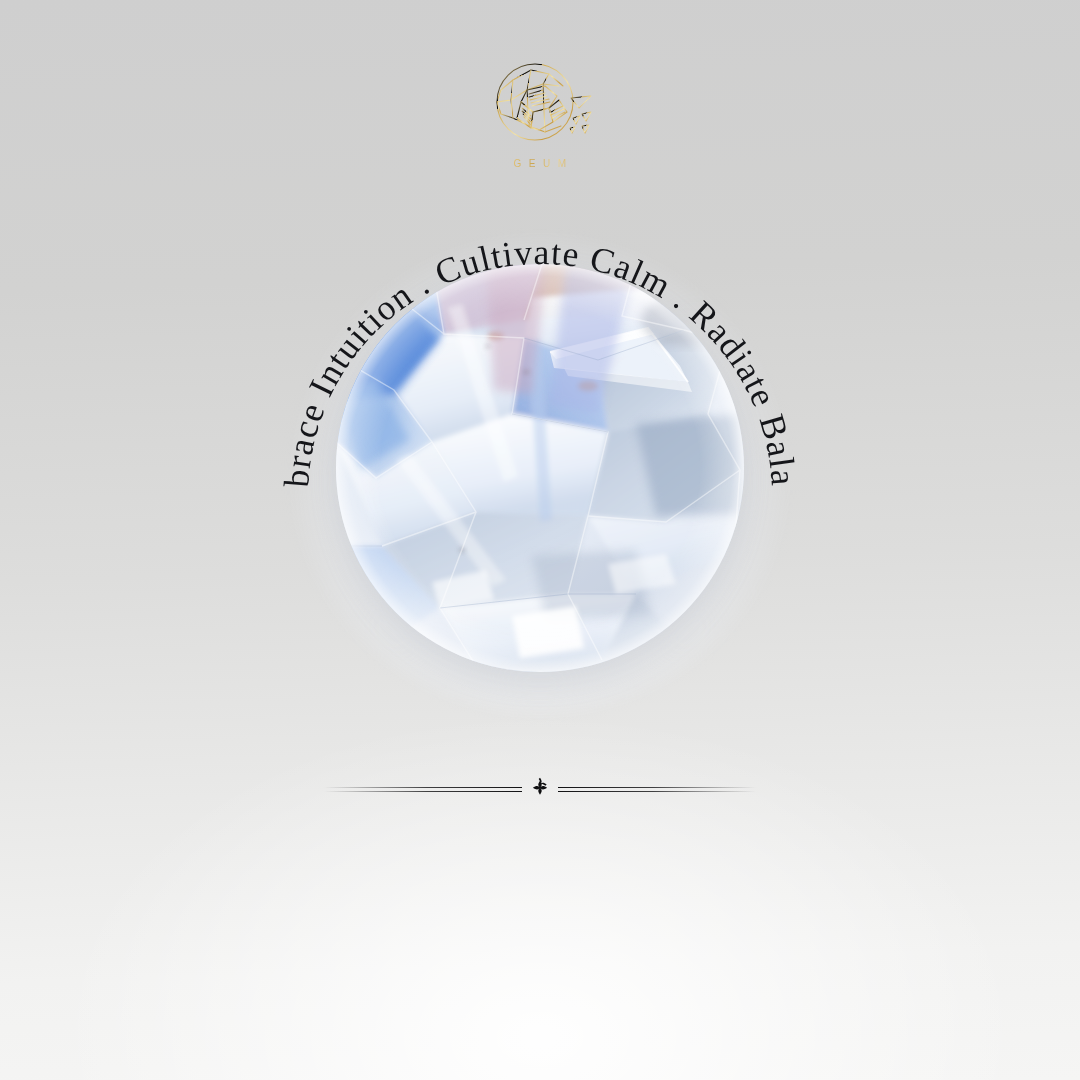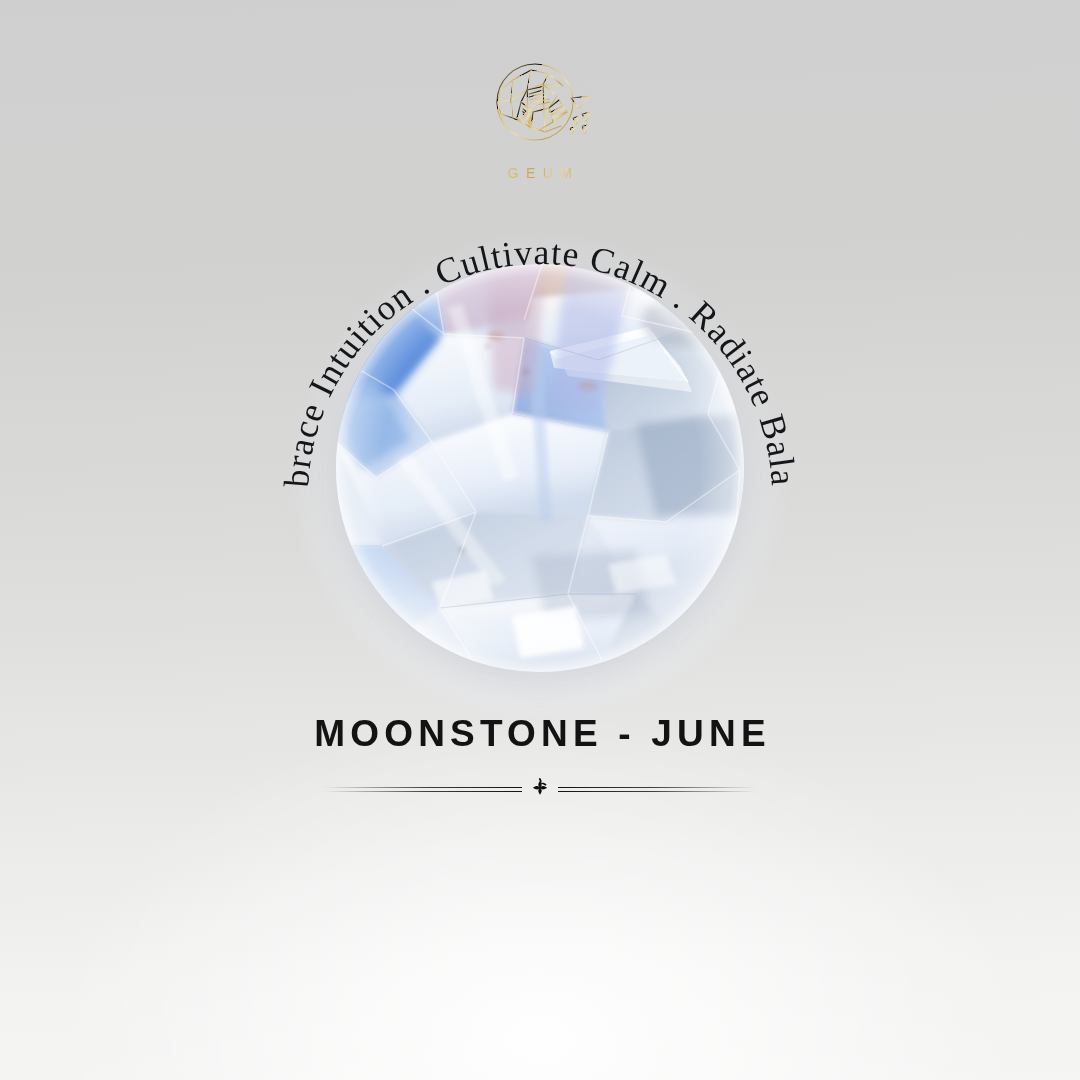--- a/index.html
+++ b/index.html
@@ -26,22 +26,22 @@
     display: flex;
     flex-direction: column;
     align-items: center;
   }
   .brand-mark {
     width: 106px;
     height: 94px;
     display: block;
   }
   .brand-word {
-    margin-top: 15px;
-    font-size: 14px;
+    margin-top: 8px;
+    font-size: 10px;
     letter-spacing: 7.5px;
     font-weight: 400;
     color: #d8b košt;
     color: #d9b55d;
     background: linear-gradient(100deg,#e7c878 0%,#c8a14a 45%,#f0dc9e 72%,#c59b45 100%);
     -webkit-background-clip: text;
     background-clip: text;
     -webkit-text-fill-color: transparent;
     text-indent: 7px;
   }
@@ -363,21 +363,20 @@
     <svg viewBox="0 0 544 544" aria-hidden="true">
       <defs>
         <path id="arcPath" d="M 40 300 A 232 232 0 0 1 504 300"></path>
       </defs>
       <text>
         <textPath href="#arcPath" startOffset="50%" text-anchor="middle">Embrace Intuition . Cultivate Calm . Radiate Balance</textPath>
       </text>
     </svg>
   </div>
 
-  <div class="title">MOONSTONE - JUNE</div>
 
   <div class="divider">
     <span class="rule left"></span>
     <span class="ornament">
       <svg viewBox="0 0 24 24" aria-hidden="true">
         <path fill="currentColor" d="M12 1.6c.95 1.35 1.5 2.5 1.5 3.5 0 .7-.3 1.35-.95 2.1
                  .75-.65 1.4-.95 2.1-.95 1 0 2.15.55 3.5 1.5l-1.2 1.2
                  c-1.35-.95-2.5-1.5-3.5-1.5-.7 0-1.35.3-2.1.95
                  .65-.75.95-1.4.95-2.1 0-1-.55-2.15-1.5-3.5z"></path>
         <path fill="currentColor" d="M12 2.2c1.05 1.5 1.6 2.7 1.6 3.7 0 .85-.4 1.6-1.2 2.45

